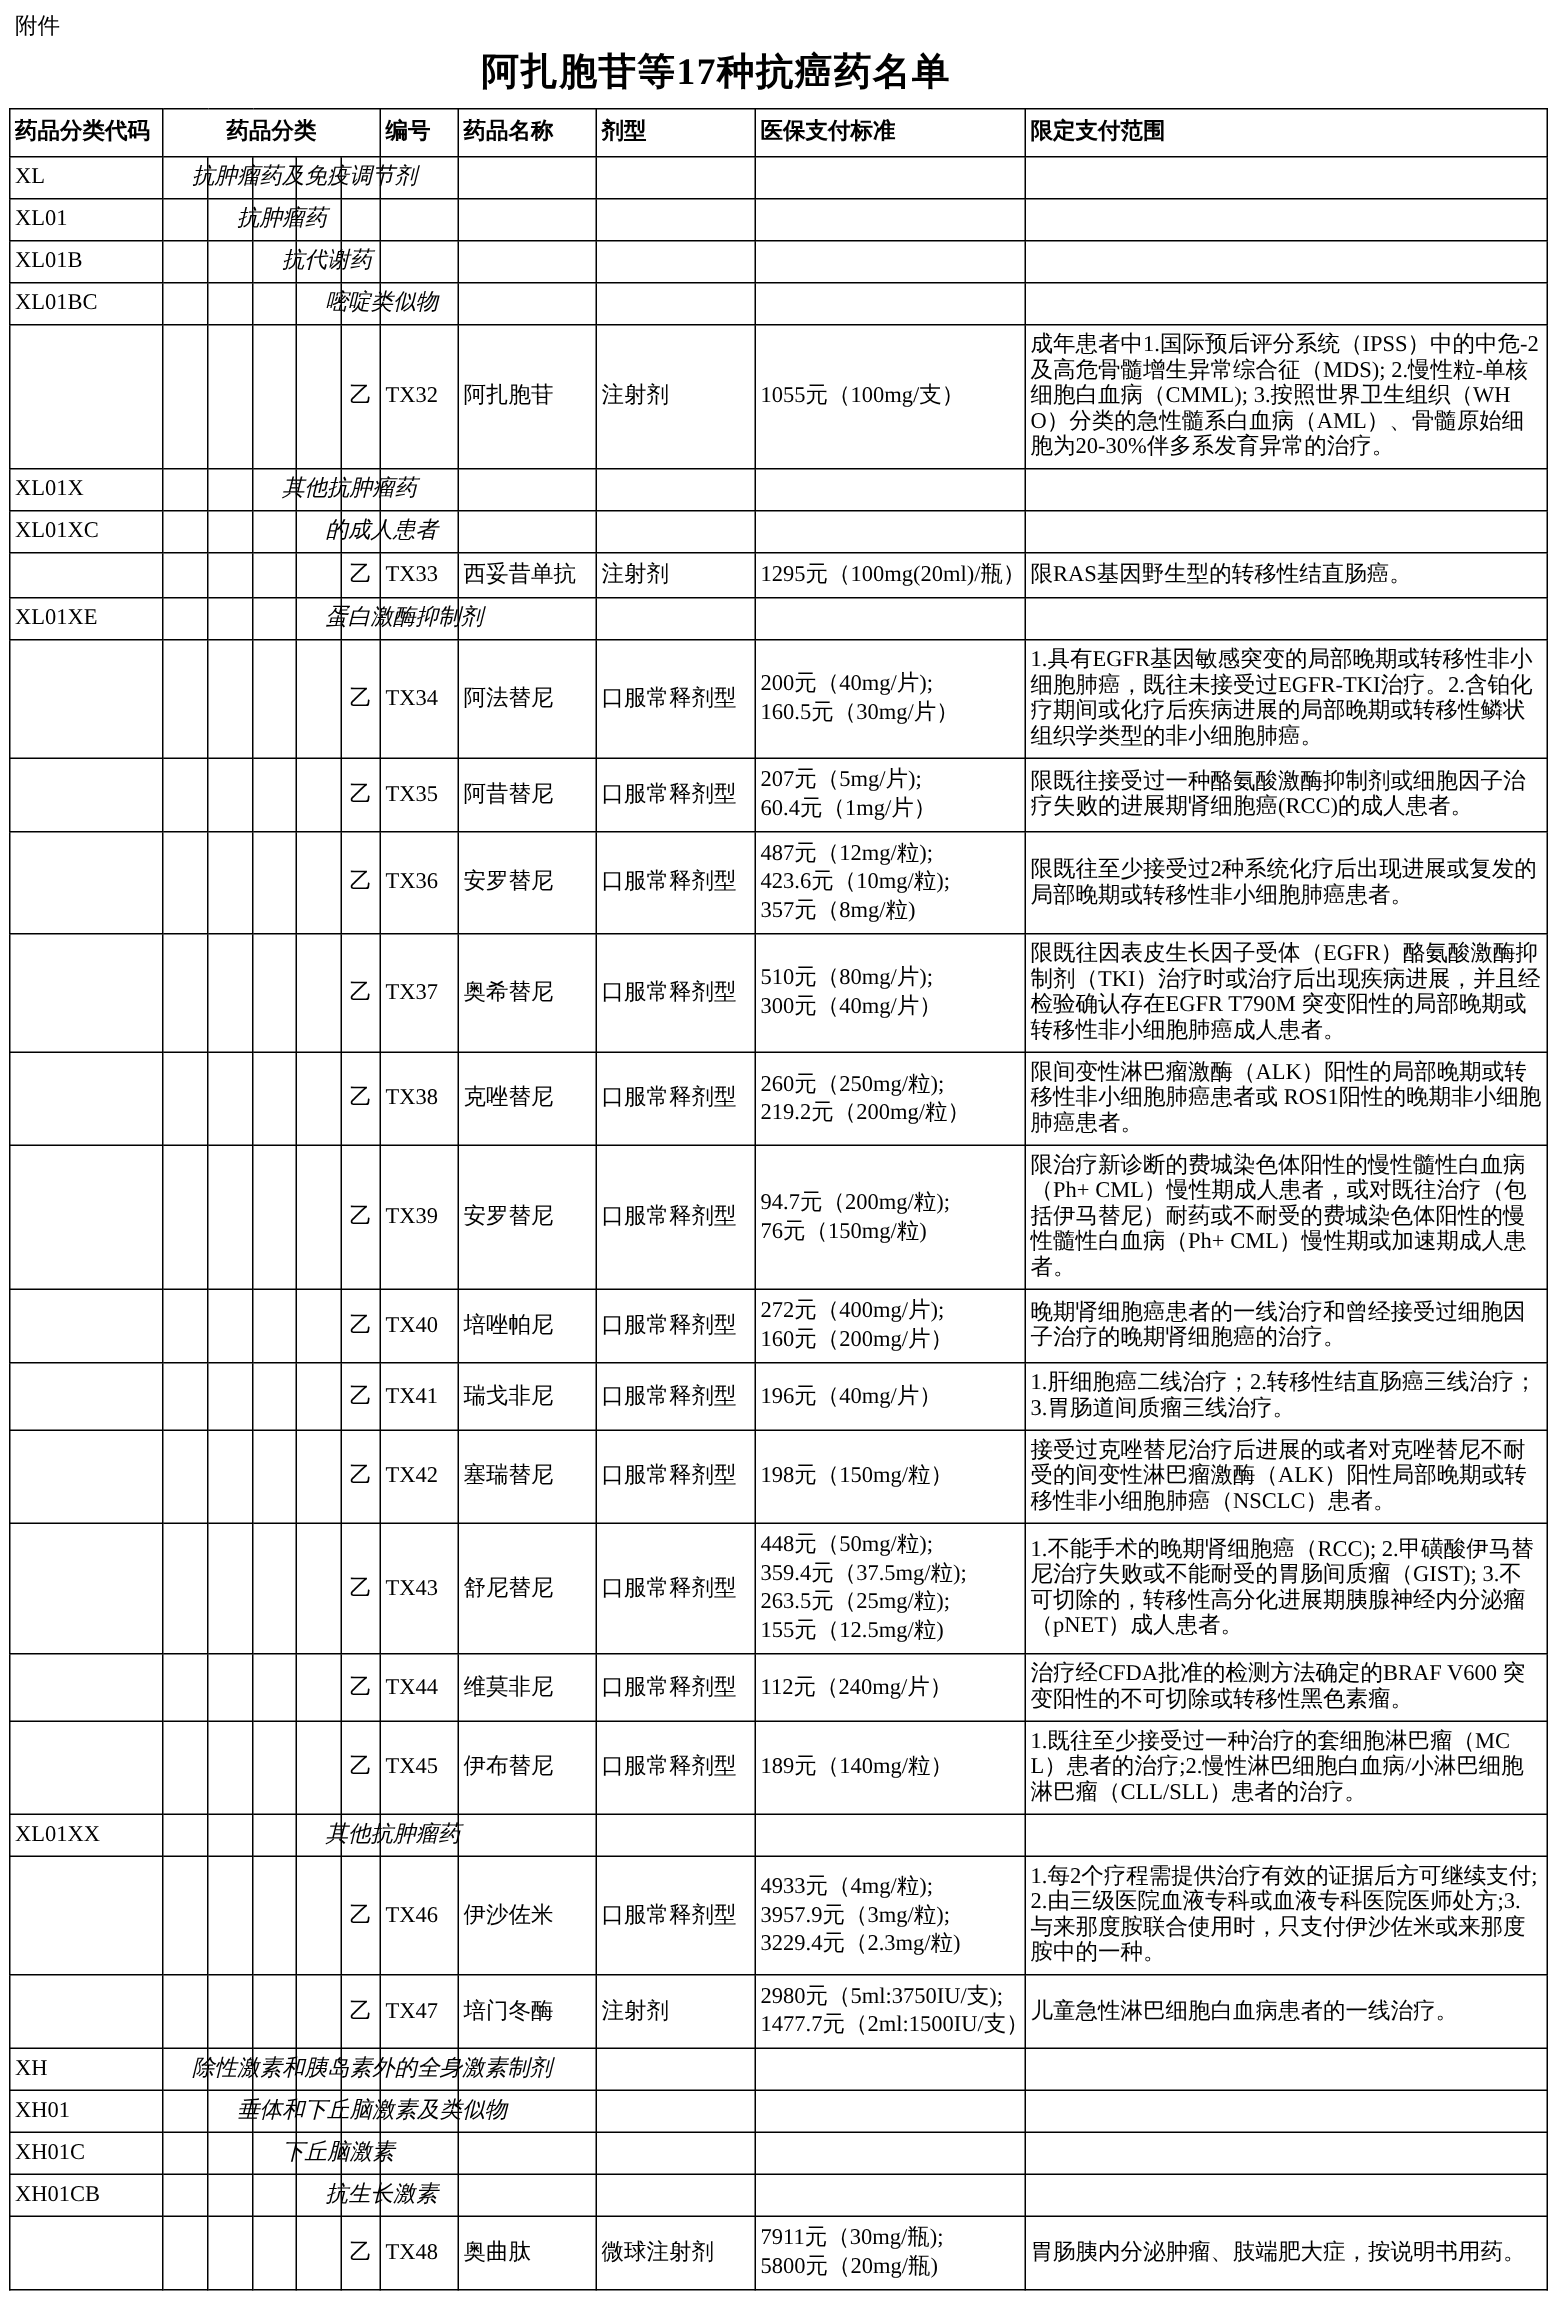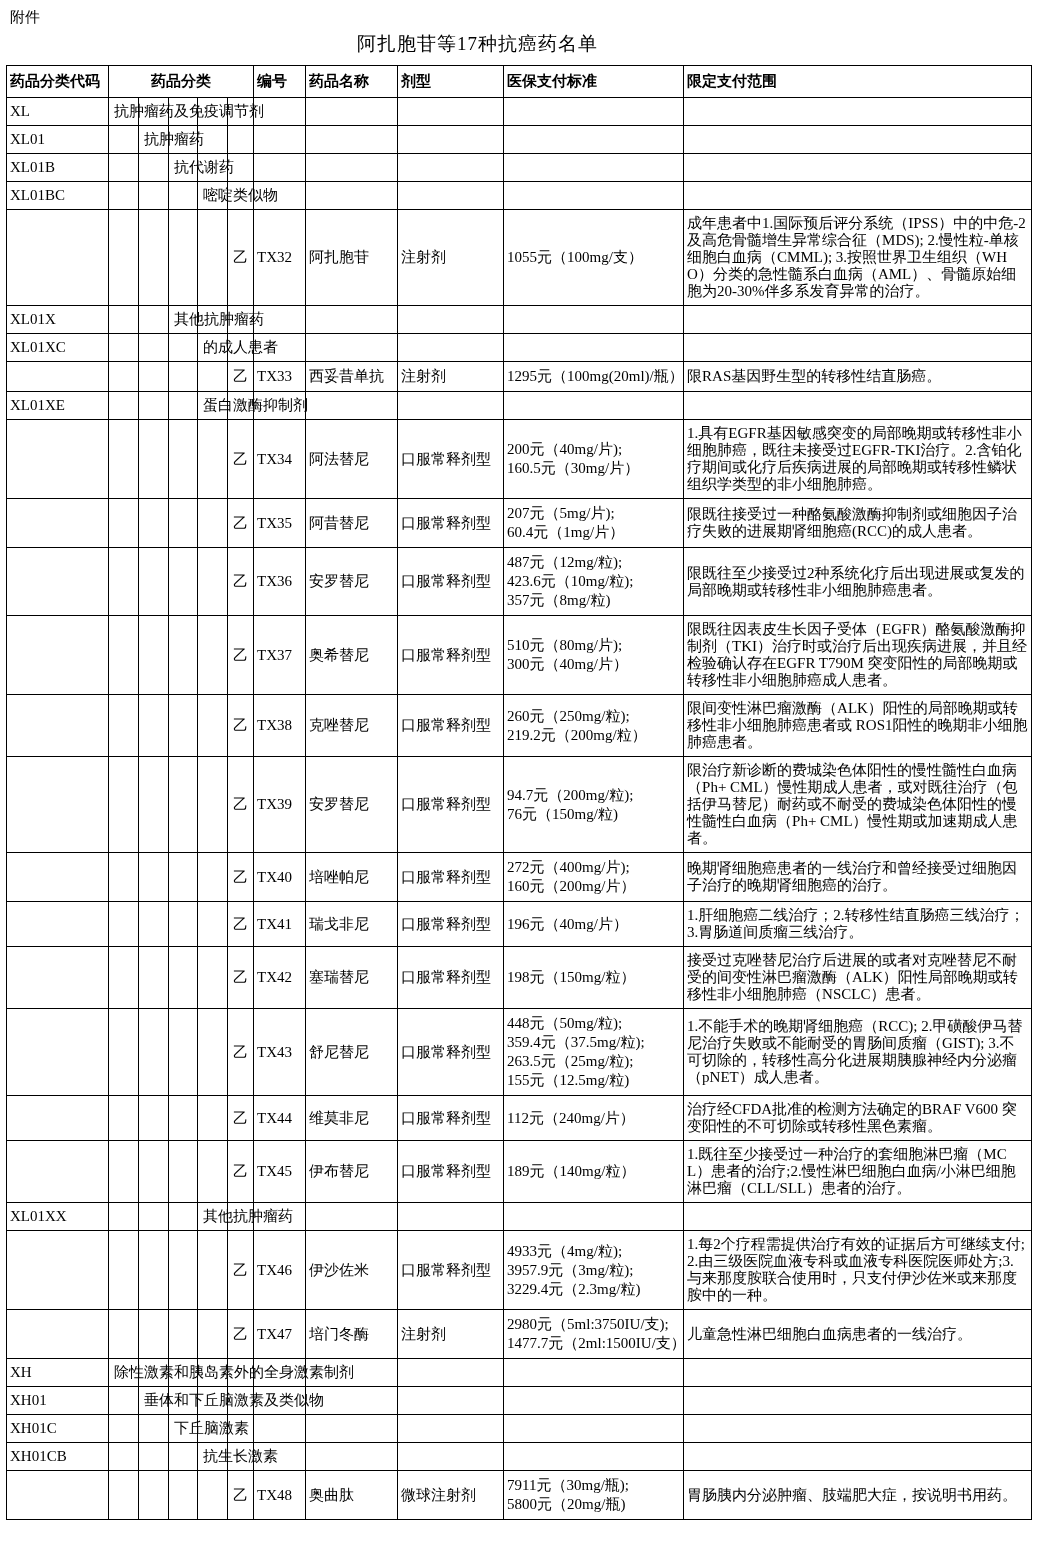--- a/index.html
+++ b/index.html
@@ -1,29 +1,29 @@
 <!DOCTYPE html>
 <html lang="zh"><head>
 <meta charset="utf-8">
 <style>
   html,body { margin:0; padding:0; background:#fff; color:#000;
     font-family:"Liberation Serif","DejaVu Serif",serif; }
   .page { width:955px; min-height:1549px; position:relative; }
   .attachment { font-size:15px; padding:8px 0 0 10px; }
-  .doc-title { text-align:center; font-size:19px; font-weight:normal;
+  .doc-title { text-align:center; font-size:25px; font-weight:bold;
     margin:4px 0 8px 0; letter-spacing:1px; }
   table.drug-table { border-collapse:collapse; table-layout:fixed;
     width:1025px; margin-left:6px; }
   th, td { border:1px solid #000; font-size:15px; line-height:17px;
     vertical-align:middle; padding:2px 3px; overflow:visible;
     word-break:break-all; }
   th { font-weight:bold; height:27px; text-align:left;margin-top:33px; }
   th.center { text-align:center; }
   tr.class td { height:23px; white-space:nowrap; }
-  td.cls-label { white-space:nowrap; overflow:visible; padding:2px 5px; }
+  td.cls-label { white-space:nowrap; overflow:visible; padding:2px 19px;font-style:italic; }
   tr.drug td { padding:5px 3px; }
   td.grade { text-align:center; padding-left:1px; padding-right:1px; }
   td.price { white-space:pre; line-height:19px; }
   td.scope { line-height:17px; }
 </style>
 </head>
 <body>
 
 <div class="page">
   <div class="attachment">附件</div>

